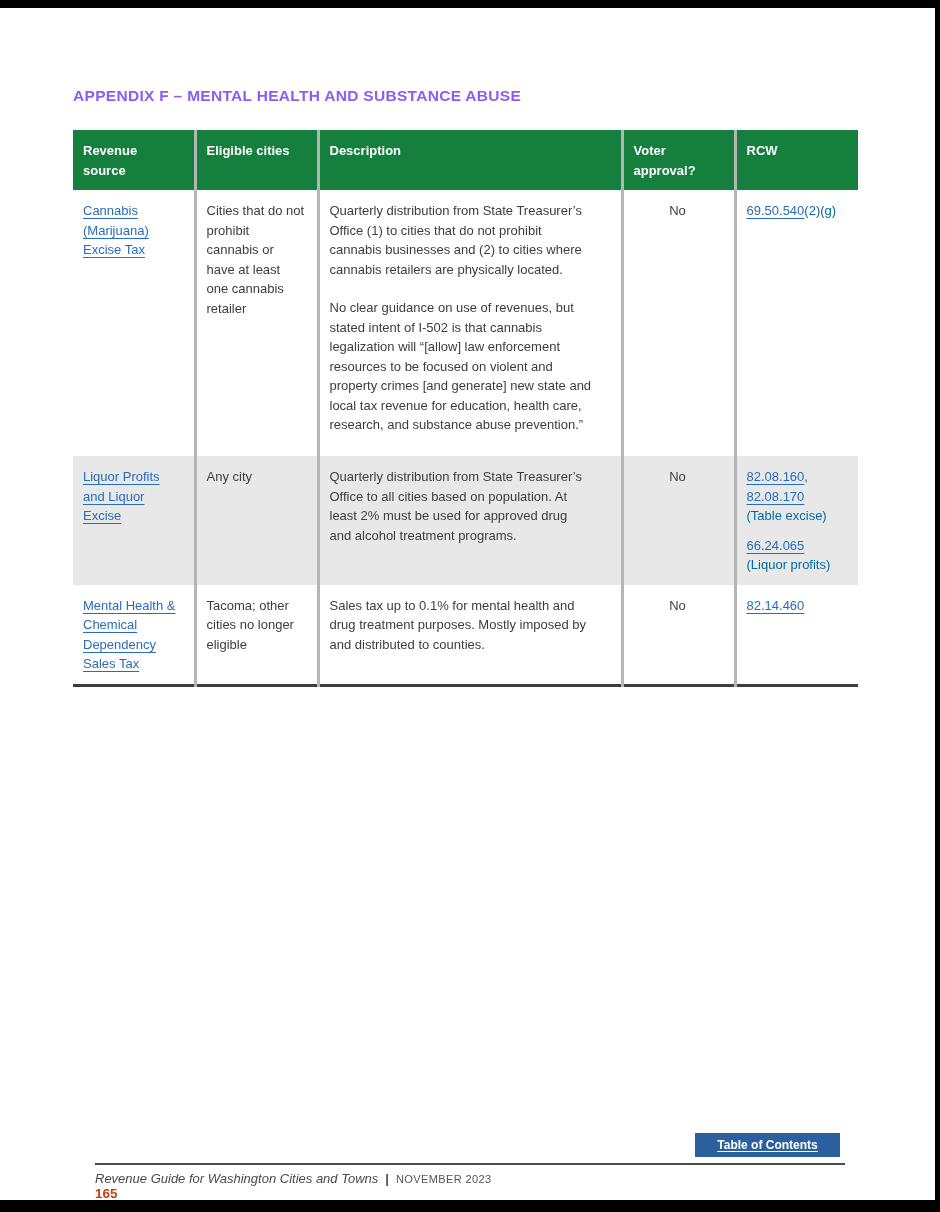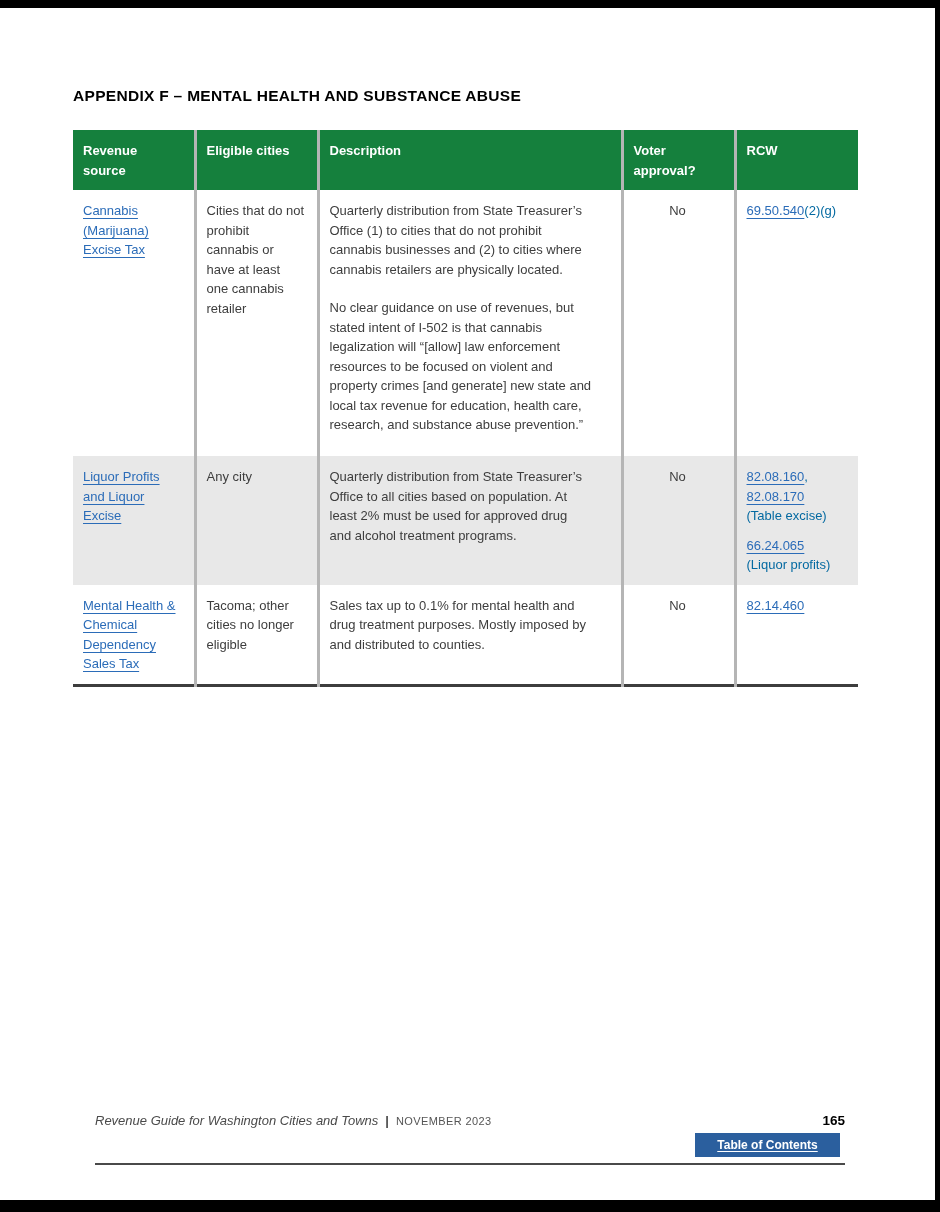--- a/index.html
+++ b/index.html
@@ -12,21 +12,21 @@
     background: #ffffff;
     margin: 0 auto;
     overflow: hidden;
   }
   .bar-top    { position: absolute; top: 0; left: 0; width: 100%; height: 8px; background: #000; }
   .bar-bottom { position: absolute; bottom: 0; left: 0; width: 100%; height: 12px; background: #000; }
   .bar-right  { position: absolute; top: 0; right: 0; width: 5px; height: 100%; background: #000; }
 
   .page-title {
     position: absolute; left: 73px; top: 87px;
-    font-size: 15.5px; font-weight: bold; color: #000000;
+    font-size: 15.5px; font-weight: bold; color: #8b5cf6;
     letter-spacing: 0.3px;
   }
 
   table.rev-table {
     position: absolute; left: 73px; top: 130px;
     width: 785px;
     border-collapse: collapse;
     table-layout: fixed;
     border-bottom: 3px solid #3d3d3d;
   }
@@ -80,29 +80,29 @@
     text-underline-offset: 2px;
     display: flex; align-items: center; justify-content: center;
     cursor: pointer;
   }
 
   .footer-rule {
     position: absolute; left: 95px; top: 1163px;
     width: 750px; height: 2px; background: #4a4a4a;
   }
   .footer-row {
-    position: absolute; left: 95px; top: 1113px;
+    position: absolute; left: 95px; top: 1171px;
     width: 750px;
-    display: flex; align-items: baseline; justify-content: space-between;
+    display: flex; align-items: baseline; justify-content: space-between; flex-direction: column;
   }
   .footer-left { display: flex; align-items: baseline; gap: 7px; }
   .footer-book { font-style: italic; font-size: 13px; color: #4a4a4a; }
   .footer-sep  { font-weight: bold; font-size: 13px; color: #4a4a4a; }
   .footer-date { font-size: 11px; color: #555; letter-spacing: 0.4px; }
-  .footer-page { font-weight: bold; font-size: 13.5px; color: #000000; }
+  .footer-page { font-weight: bold; font-size: 13.5px; color: #c2410c; }
 </style>
 </head>
 <body>
 
 <div class="page">
   <div class="bar-top"></div>
   <div class="bar-right"></div>
   <div class="bar-bottom"></div>
 
   <h1 class="page-title">APPENDIX F – MENTAL HEALTH AND SUBSTANCE ABUSE</h1>

